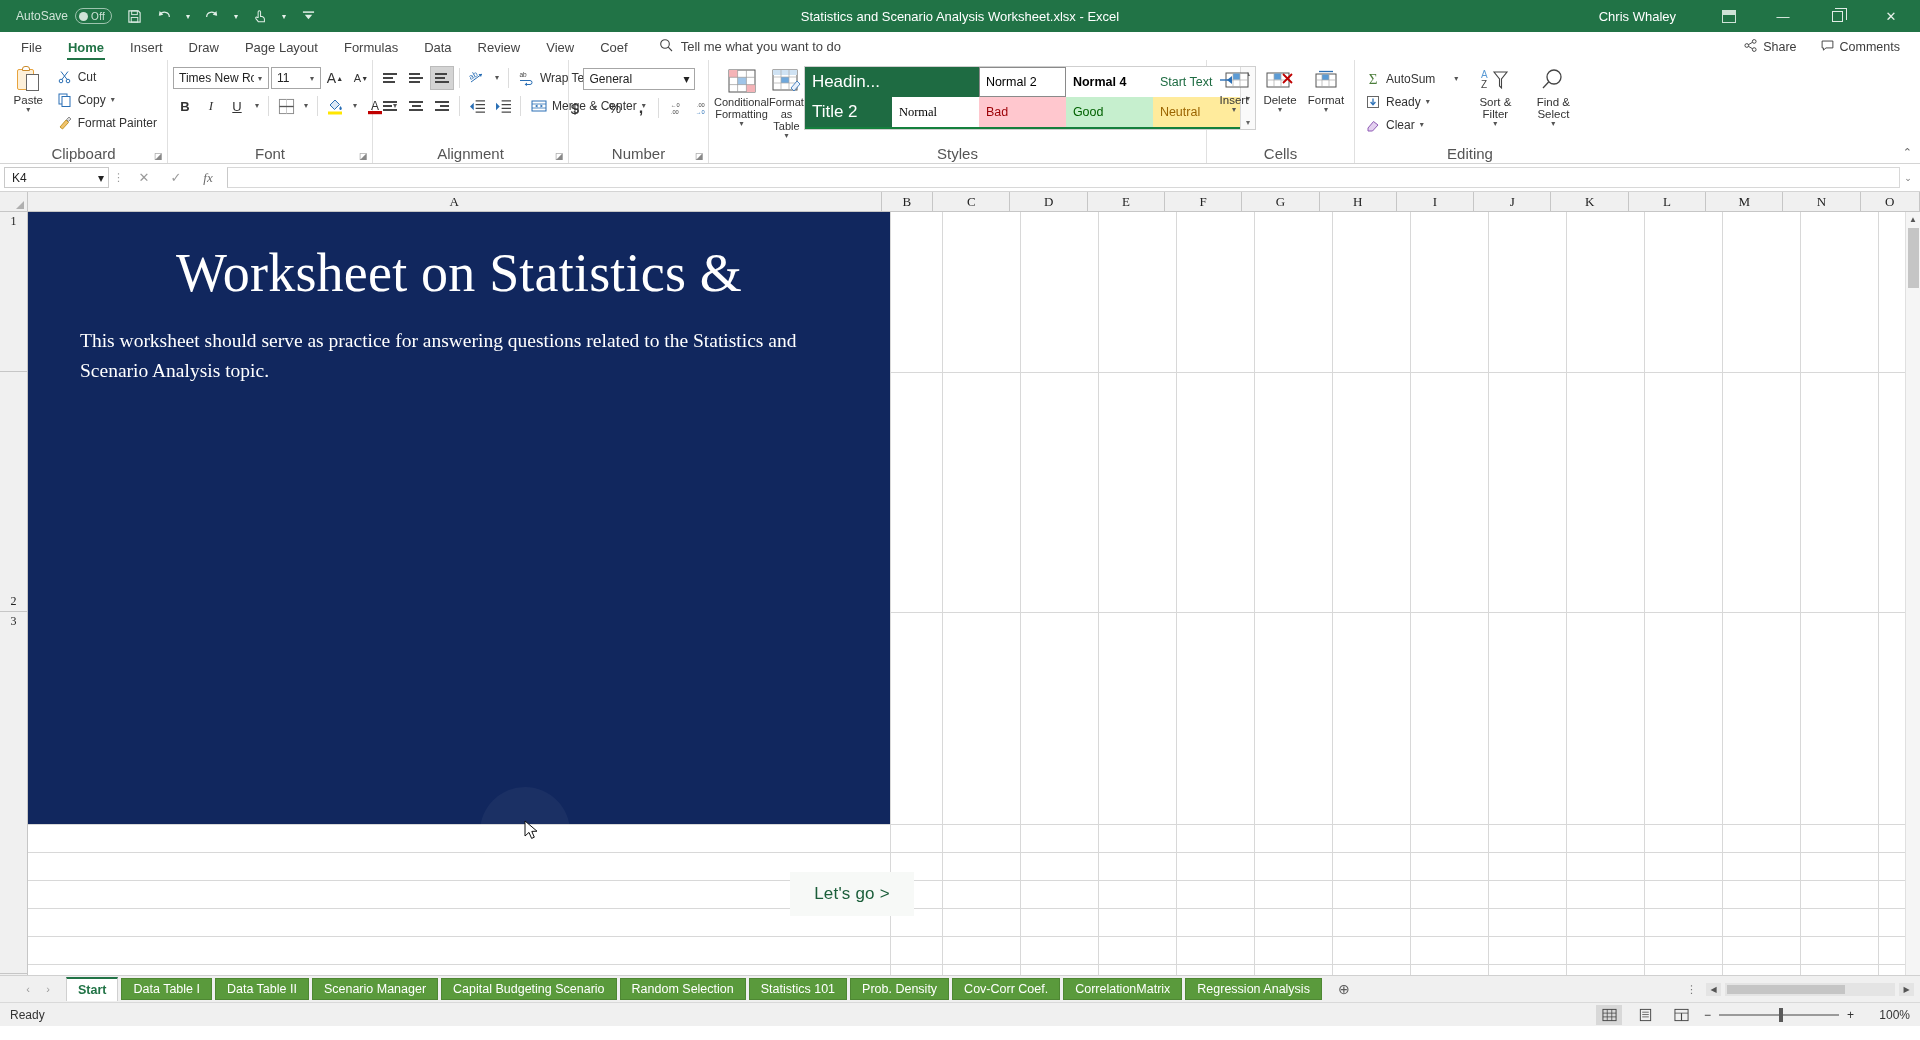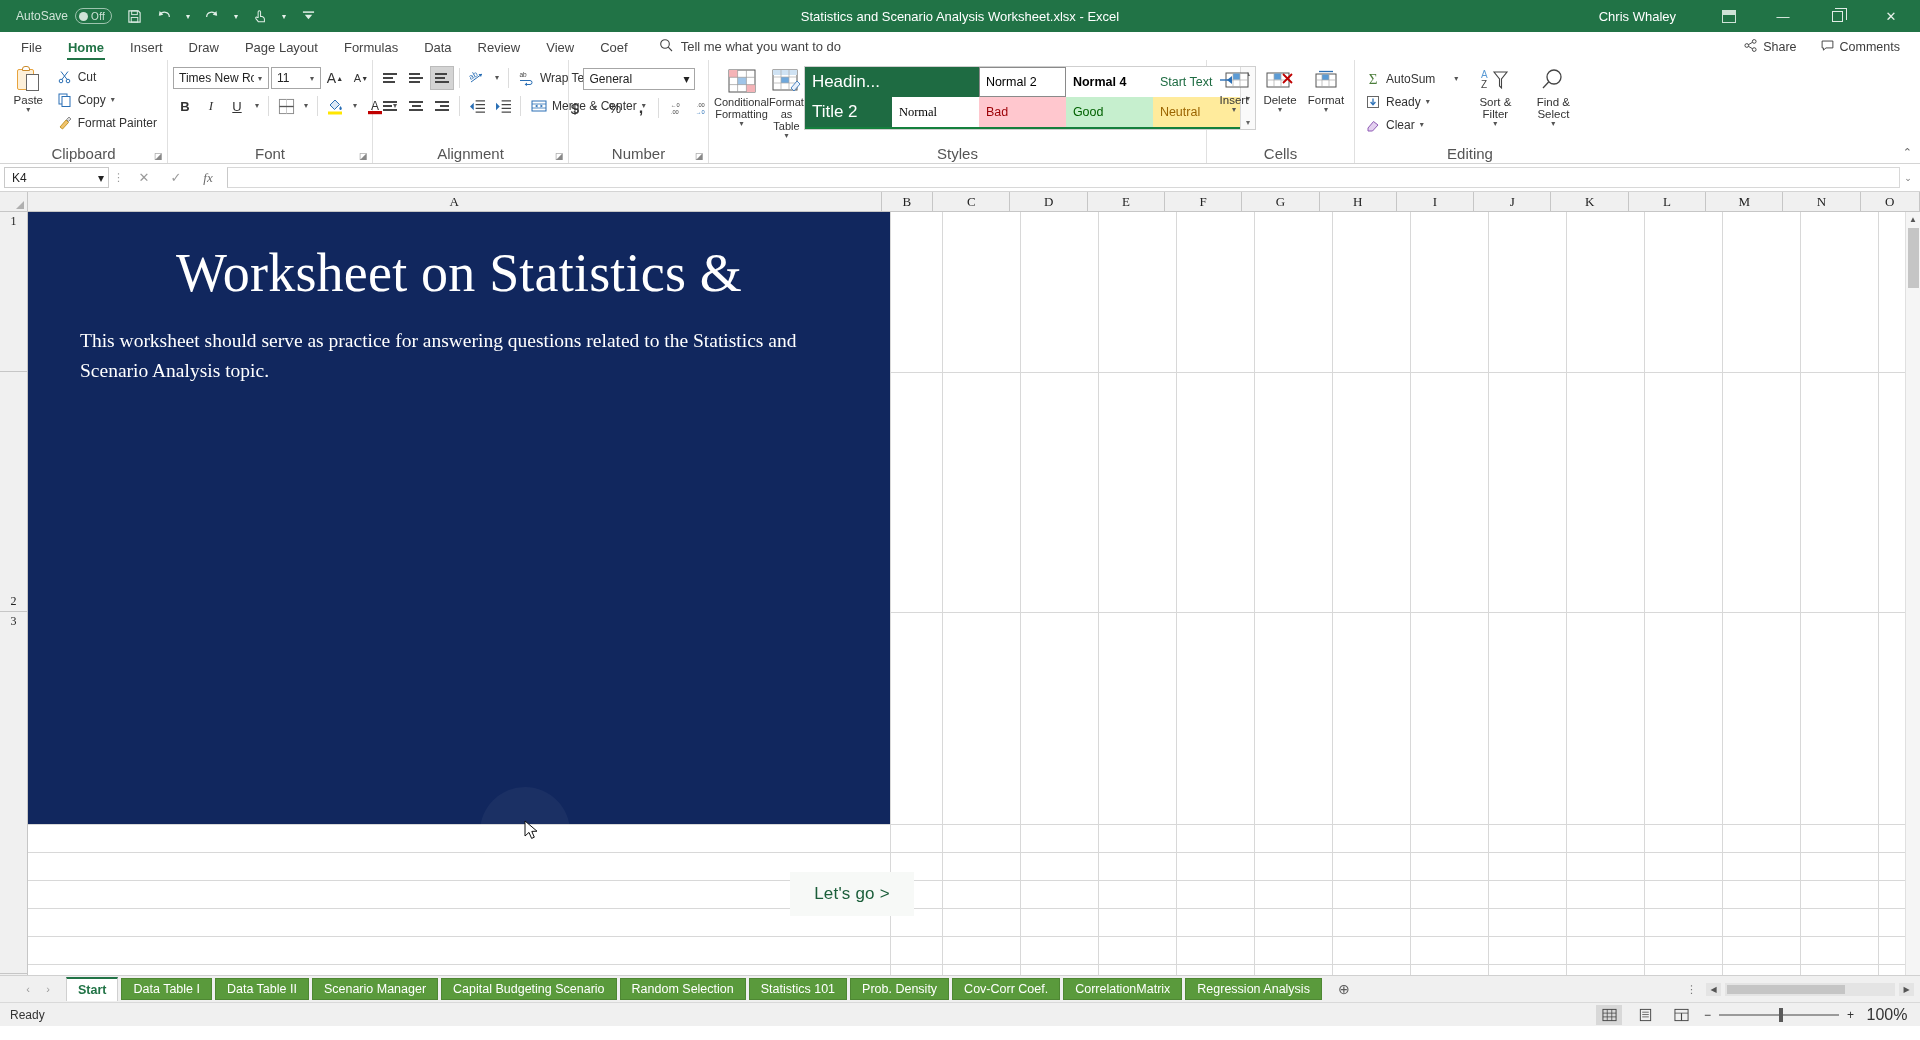--- a/index.html
+++ b/index.html
@@ -305,21 +305,21 @@
     height: 24px; background: #f0f0f0; border-top: 1px solid #d9d9d9;
     display: flex; align-items: center; font-size: 12px; color: #333;
     padding: 0 10px;
   }
   .sb-right { margin-left: auto; display: flex; align-items: center; gap: 10px; }
   .viewbtn { width: 26px; height: 20px; display: flex; align-items: center; justify-content: center; color: #444; }
   .viewbtn.active { background: #d8d8d8; }
   .zoomslider { display: flex; align-items: center; gap: 8px; width: 150px; }
   .track { flex: 1; height: 2px; background: #9a9a9a; position: relative; }
   .track .tk { position: absolute; left: 50%; top: -6px; width: 4px; height: 14px; background: #5a5a5a; }
-  .zoomval { width: 46px; text-align: center; font-size: 16px; }
+  .zoomval { width: 46px; text-align: right; font-size: 12px; }
 
   
   .vscroll {
     position: absolute; right: 0; top: 0; width: 15px; bottom: 0; background: #f5f5f5;
     display: flex; flex-direction: column; align-items: center;
     border-left: 1px solid #e0e0e0;
   }
   .vthumb { width: 11px; height: 60px; background: #c5c5c5; margin-top: 2px;}
   .vsarrow { width: 15px; height: 14px; display:flex; align-items:center; justify-content:center; font-size: 8px; color:#555;}
 </style>

